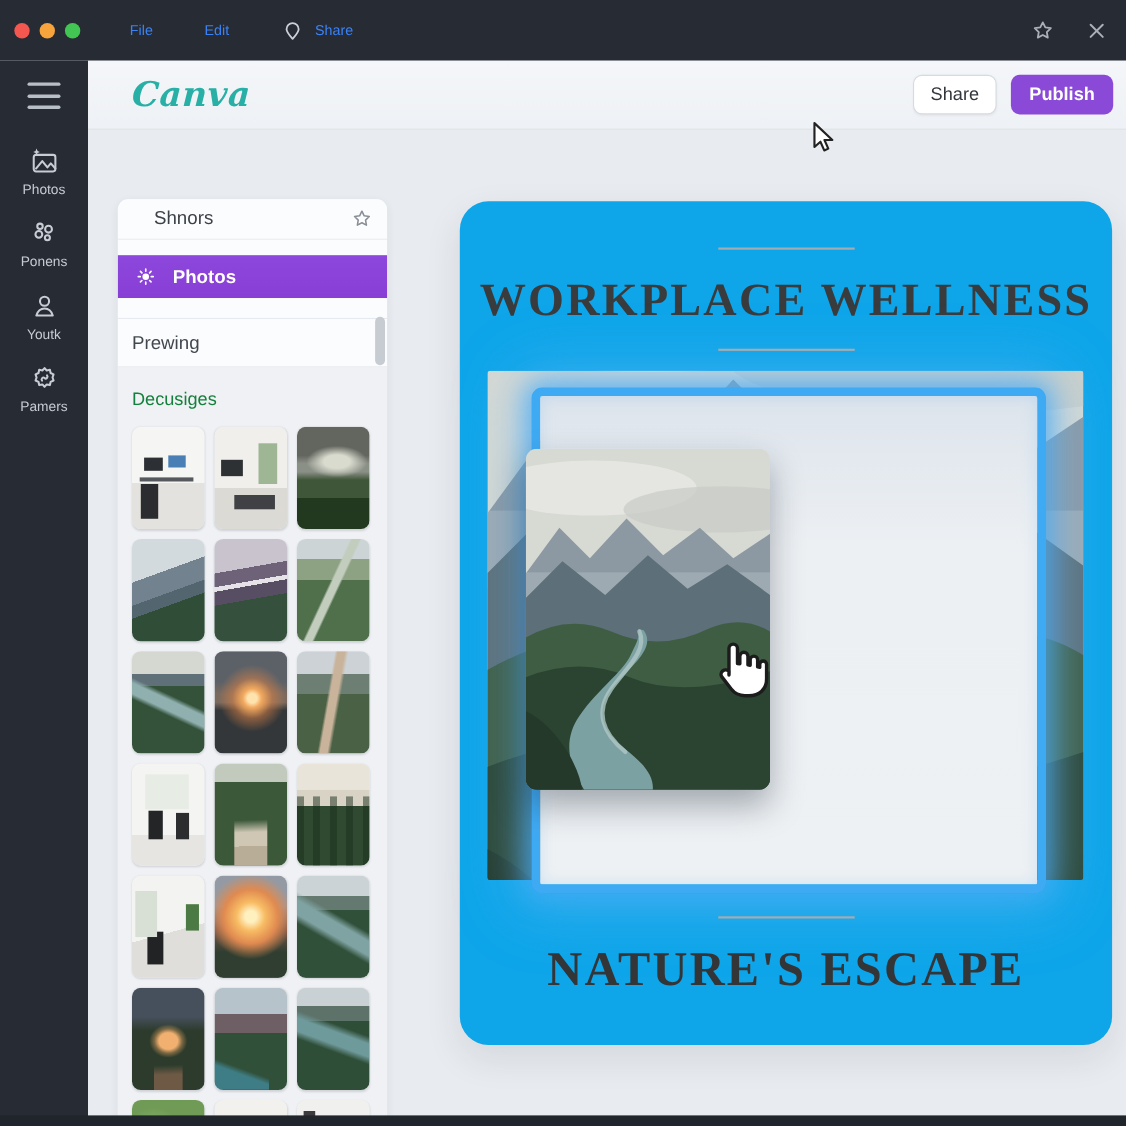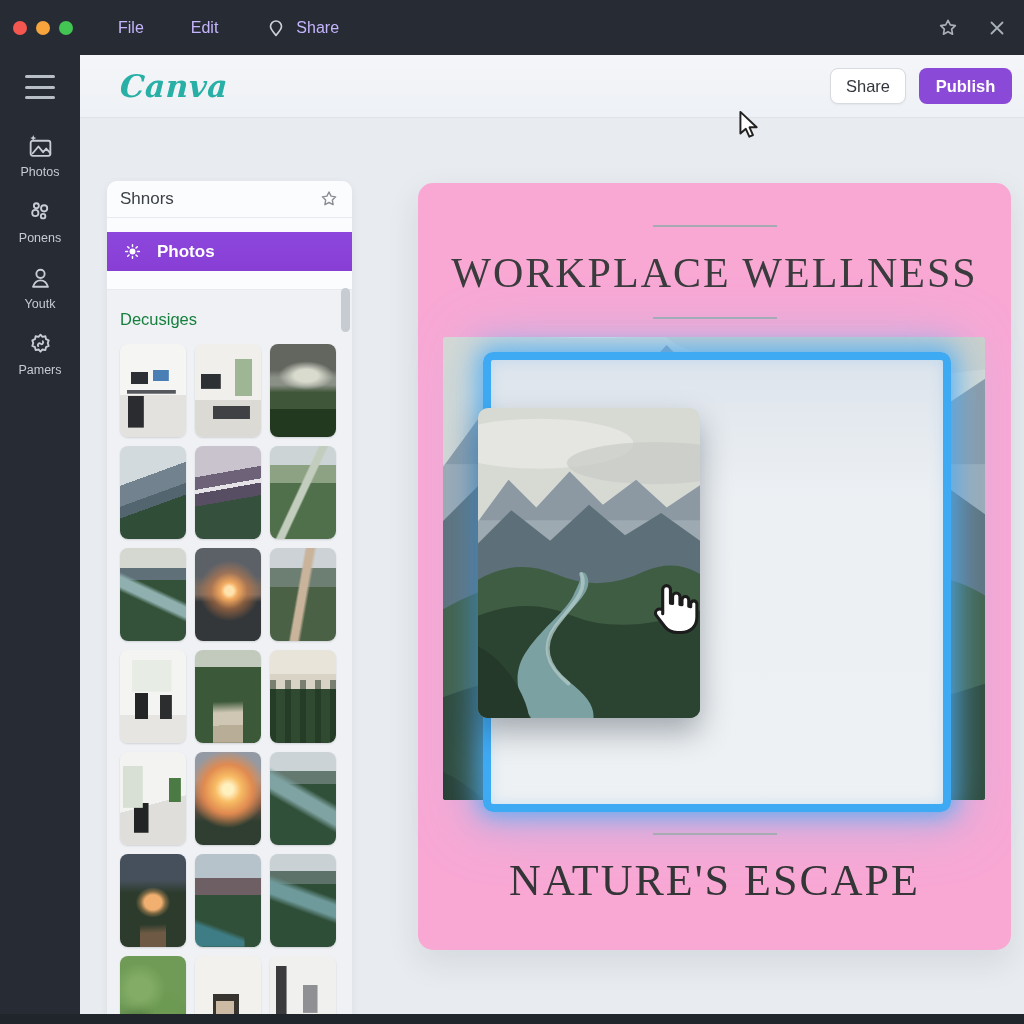--- a/index.html
+++ b/index.html
@@ -10,21 +10,21 @@
     -webkit-font-smoothing:antialiased;
   }
   
   .titlebar{
     position:absolute;left:0;top:0;right:0;height:55px;
     background:#262b34;display:flex;align-items:center;z-index:20;
   }
   .traffic{display:flex;gap:9px;margin-left:13px;}
   .traffic span{width:14px;height:14px;border-radius:50%;display:block;}
   .tl-red{background:#f4574f;} .tl-yellow{background:#f6a43b;} .tl-green{background:#43c553;}
-  .menus{display:flex;align-items:center;gap:47px;margin-left:45px;color:#c4b5fd;font-size:16px;}
+  .menus{display:flex;align-items:center;gap:47px;margin-left:45px;color:#3b82f6;font-size:13px;}
   .menu-share{display:flex;align-items:center;gap:9px;}
   .tb-right{margin-left:auto;display:flex;align-items:center;gap:27px;margin-right:16px;}
   .tb-icon{width:22px;height:22px;display:block;}
   
   .app-header{
     position:absolute;left:80px;top:55px;right:0;height:63px;
     background:linear-gradient(180deg,#f4f6f9,#eef1f5);
     display:flex;align-items:center;z-index:10;
     border-bottom:1px solid #e0e4e9;box-sizing:border-box;
   }
@@ -51,21 +51,21 @@
   .rail-label{font-size:12.5px;color:#c6cbd2;}
   .ric{stroke:#c8cdd4;stroke-width:1.8;fill:none;stroke-linecap:round;stroke-linejoin:round;}
   
   .panel{
     position:absolute;left:107px;top:181px;width:245px;bottom:0;
     background:#eff1f4;border-radius:10px 10px 0 0;z-index:5;overflow:hidden;
     box-shadow:0 2px 8px rgba(30,40,60,.06);
   }
   .p-search{height:36px;background:#fbfcfd;display:flex;align-items:center;
             padding:0 13px;border-bottom:1px solid #e7eaee;}
-  .p-search-label{font-size:17px;color:#3c4147;flex:1;}
+  .p-search-label{font-size:17px;color:#3c4147;flex:1;margin-left:20px;}
   .p-spacer{height:14px;background:#fbfcfd;}
   .p-active{height:39px;background:linear-gradient(180deg,#8d47dc,#883ed5);
             display:flex;align-items:center;gap:14px;padding:0 15px;}
   .p-active-label{color:#fff;font-size:17px;font-weight:600;}
   .p-spacer2{height:18px;background:#fbfcfd;border-bottom:1px solid #e7eaee;}
   .p-row{height:43px;background:#fbfcfd;display:flex;align-items:center;
          padding:0 13px;border-bottom:1px solid #e7eaee;font-size:17px;color:#42474e;}
   .p-gap{height:14px;}
   .p-section{height:30px;display:flex;align-items:center;padding:0 13px;
              font-size:16.5px;color:#15803d;font-weight:500;}
@@ -89,22 +89,22 @@
   .t-sunset-bright{background:radial-gradient(circle at 50% 40%,#fff0c0 0 8%,#f8bc64 20%,#e08a50 38%,transparent 60%),linear-gradient(180deg,#939aa4 0 30%,#77564a 52%,#2f3e31 75% 100%);}
   .t-river-curve{background:linear-gradient(30deg,transparent 0 38%,#7fa3a2 44% 54%,transparent 60%),linear-gradient(180deg,#ccd3d6 0 20%,#647a71 20% 34%,#31503a 34% 100%);}
   .t-path-sunset{background:radial-gradient(ellipse 32% 20% at 50% 52%,#f2b070 0 40%,rgba(240,170,100,.4) 60%,transparent 82%),linear-gradient(178deg,transparent 0 55%,#6e5a44 72% 100%) 50% 100%/40% 55% no-repeat,linear-gradient(180deg,#46505c 0 28%,#2c3b2c 42% 100%);}
   .t-mountain-lake{background:linear-gradient(200deg,transparent 0 55%,#3e7d85 64% 100%) 0 100%/75% 48% no-repeat,linear-gradient(180deg,#b7c3cb 0 26%,#6d5f64 26% 44%,#31503a 44% 100%);}
   .t-river-teal{background:linear-gradient(20deg,transparent 0 40%,#6f9a9b 46% 56%,transparent 62%),linear-gradient(180deg,#c9d1d4 0 18%,#5d7268 18% 32%,#2f4e38 32% 100%);}
   .t-greenery{background:radial-gradient(circle at 30% 35%,#83ad66 0 14%,transparent 34%),radial-gradient(circle at 70% 60%,#6d9a52 0 16%,transparent 36%),radial-gradient(circle at 45% 80%,#557e41 0 18%,transparent 40%),linear-gradient(180deg,#6f9b56 0 50%,#4e7340 100%);}
   .t-frame-wall{background:linear-gradient(#cdbaa4,#cdbaa4) 45% 60%/28% 20% no-repeat,linear-gradient(#37332e,#37332e) 45% 60%/40% 32% no-repeat,linear-gradient(180deg,#f2f1ee 0 78%,#e2e0db 78% 100%);}
   .t-office-equip{background:linear-gradient(#3b3b3d,#3b3b3d) 10% 40%/16% 72% no-repeat,linear-gradient(#8e9094,#8e9094) 64% 45%/22% 30% no-repeat,linear-gradient(180deg,#f0f0ee 0 80%,#e1e0dc 80% 100%);}
   
   .canvas-card{
-    position:absolute;left:418px;top:183px;width:593px;height:767px;background:#f9a8d4;
-    border-radius:15px;box-shadow:0 12px 32px rgba(40,55,75,.10);z-index:4;
+    position:absolute;left:418px;top:183px;width:593px;height:767px;background:#0ea5e9;
+    border-radius:26px;box-shadow:0 12px 32px rgba(40,55,75,.10);z-index:4;font-weight:bold;
   }
   .divider{position:absolute;left:50%;transform:translateX(-50%);width:124px;height:1.5px;background:#a6abb1;}
   .d1{top:42px;} .d2{top:134px;} .d3{top:650px;}
   .card-title{
     position:absolute;top:66px;width:100%;text-align:center;
     font-family:"Liberation Serif",serif;font-size:42px;color:#3a3b3c;letter-spacing:2px;white-space:nowrap;
   }
   .card-subtitle{
     position:absolute;top:672px;width:100%;text-align:center;
     font-family:"Liberation Serif",serif;font-size:44px;color:#343537;letter-spacing:2px;white-space:nowrap;
@@ -234,20 +234,21 @@
   <div class="p-active">
     <svg width="21" height="21" viewBox="0 0 24 24">
       <circle cx="12" cy="12" r="3.4" fill="#fff"></circle>
       <g stroke="#fff" stroke-width="1.7" stroke-linecap="round">
         <path d="M12 4.2v2.1 M12 17.7v2.1 M4.2 12h2.1 M17.7 12h2.1 M6.5 6.5l1.5 1.5 M16 16l1.5 1.5 M17.5 6.5 L16 8 M8 16l-1.5 1.5"></path>
       </g>
     </svg>
     <span class="p-active-label">Photos</span>
   </div>
   <div class="p-spacer2"></div>
+  <div class="p-row">Prewing</div>
   <div class="p-gap"></div>
   <div class="p-section">Decusiges</div>
   <div class="grid">
       <div class="thumb t-office-desk"></div>
       <div class="thumb t-office-bright"></div>
       <div class="thumb t-valley-storm"></div>
       <div class="thumb t-mountain-peak"></div>
       <div class="thumb t-snowy-peaks"></div>
       <div class="thumb t-river-aerial"></div>
       <div class="thumb t-river-forest"></div>

